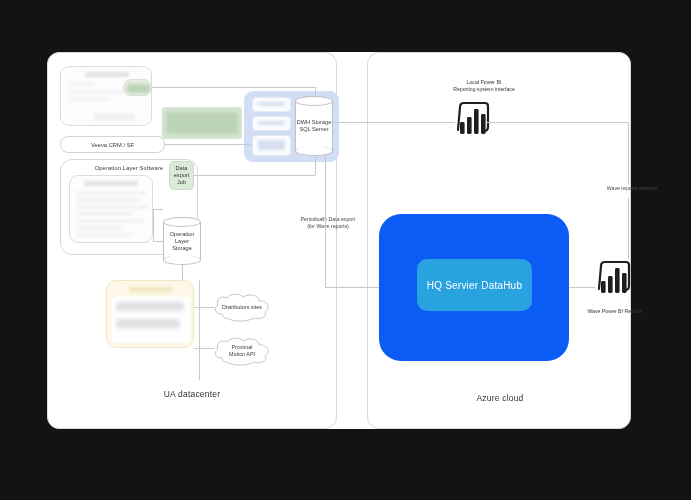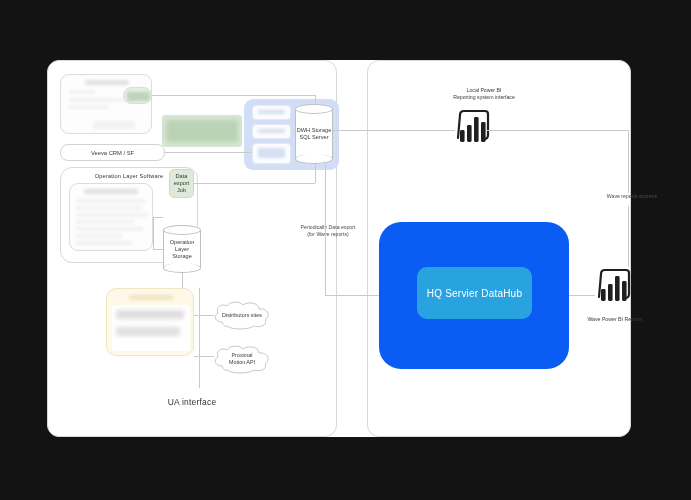--- a/index.html
+++ b/index.html
@@ -12,21 +12,21 @@
     overflow: hidden;
   }
   #screen {
     position: relative;
     width: 691px; height: 500px;
     background: #131313;
   }
   
   #canvas {
     position: absolute;
-    left: 47px; top: 60px;
+    left: 47px; top: 52px;
     width: 584px; height: 377px;
     background: #ffffff;
     border-radius: 15px;
   }
   .region {
     position: absolute;
     border: 1px solid #d8d8d8;
     border-radius: 12px;
     background: #ffffff;
   }
@@ -333,21 +333,24 @@
     <div class="ann" style="left:540px; top:133px; width:90px;">
       <div>Wave reports screens</div>
     </div>
 
     <div class="ann" style="left:235px; top:164px; width:92px;">
       <div>Periodically Data export</div>
       <div>(for Wave reports)</div>
     </div>
 
     <div class="region-label" style="left:70px; top:337px; width:150px;">
-      <div>UA interface</div>
+      <div>UA datacenter</div>
+    </div>
+    <div class="region-label" style="left:378px; top:341px; width:150px;">
+      <div>Azure cloud</div>
     </div>
 
     <div class="line h" style="left:105px; top:35px; width:164px;"></div>
     <div class="line v" style="left:268px; top:35px; height:9px;"></div>
 
     <div class="line h" style="left:118px; top:92px; width:86px;"></div>
 
     <div class="line h" style="left:147px; top:123px; width:121px;"></div>
     <div class="line v" style="left:268px; top:104px; height:19px;"></div>
 

